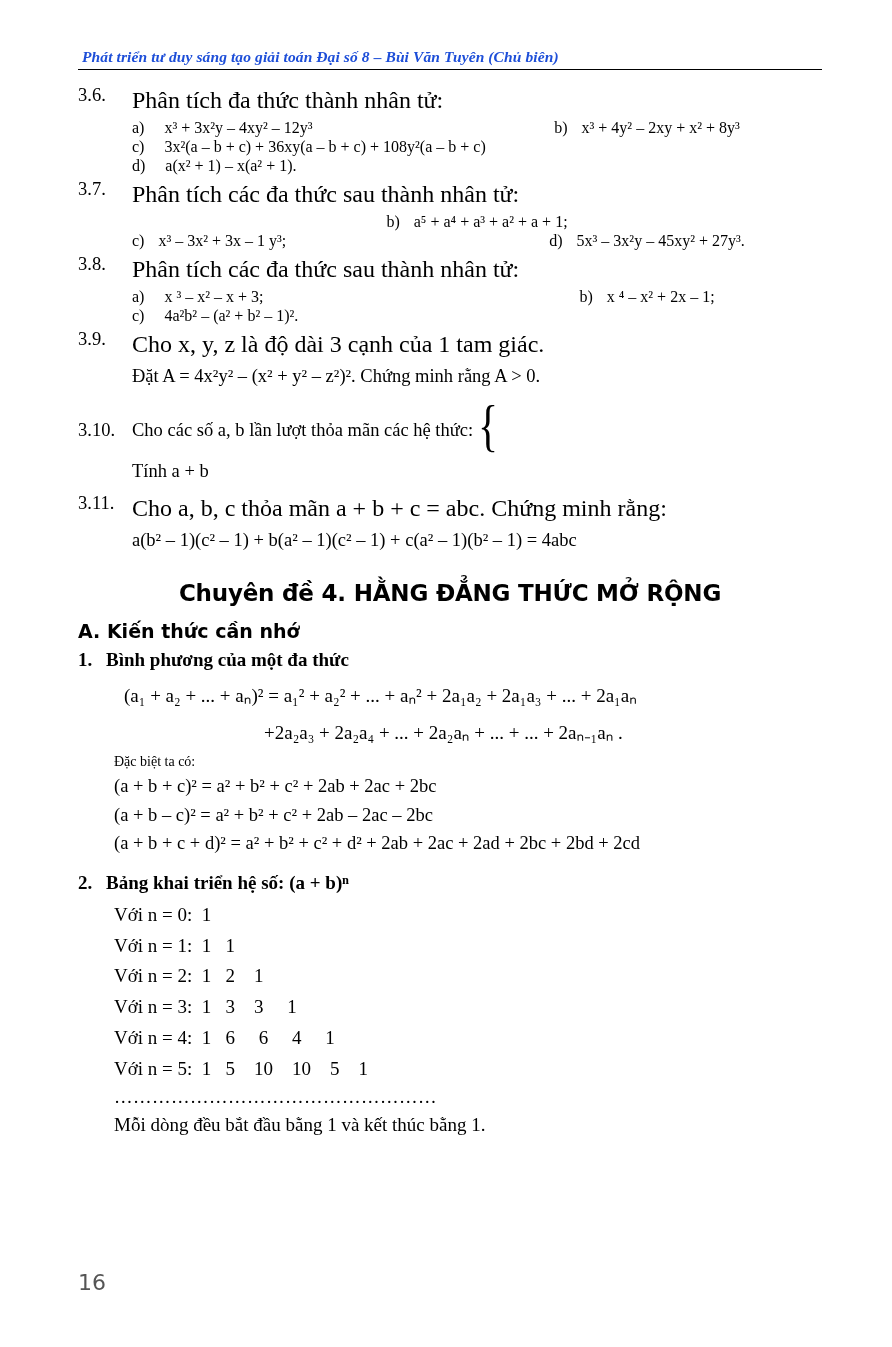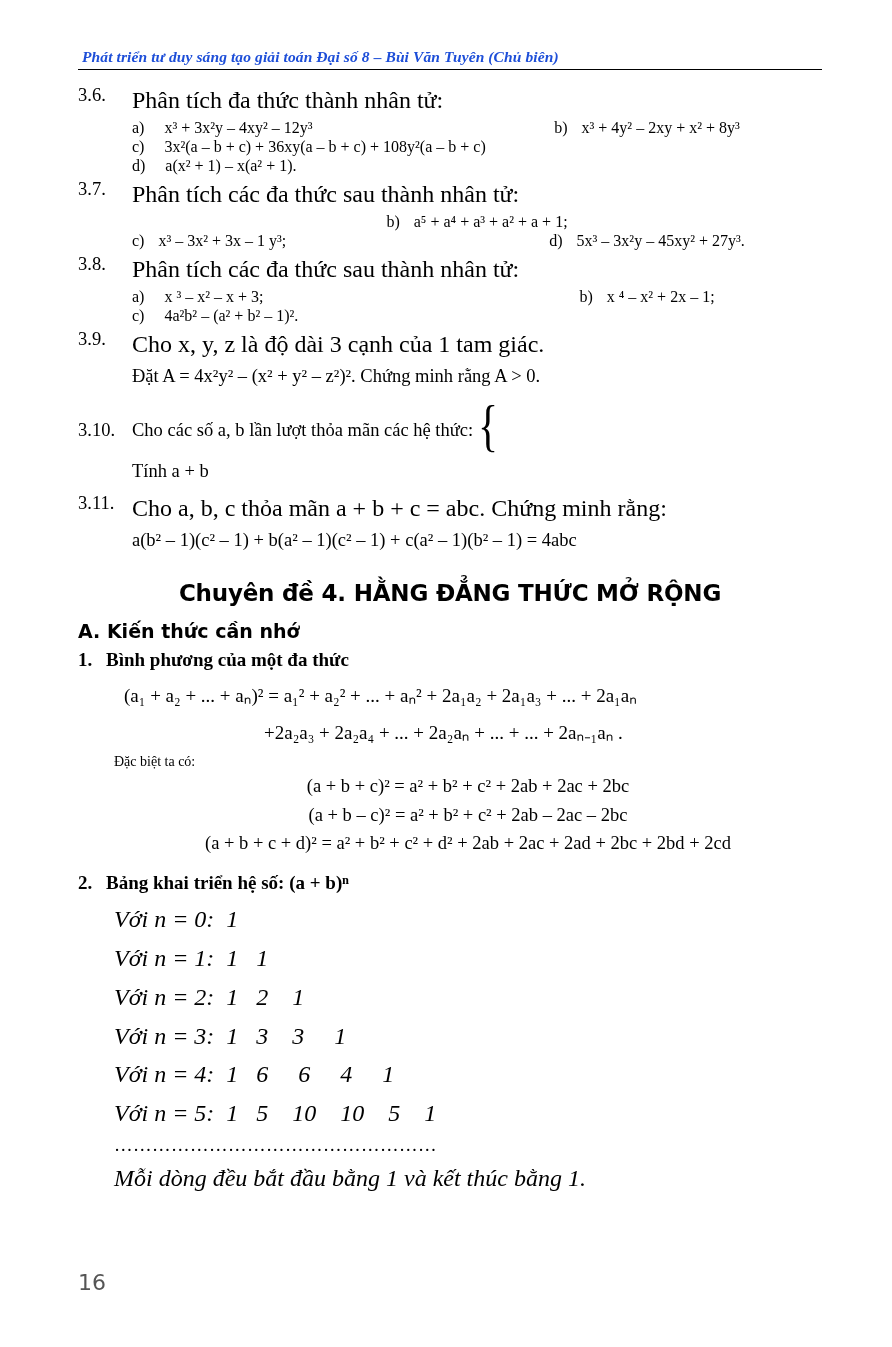--- a/index.html
+++ b/index.html
@@ -128,28 +128,26 @@
   }
   .note-line {
     padding-left: 36px;
     font-size: 14px;
     line-height: 1.52;
   }
   .ident-line {
     padding-left: 36px;
     font-size: 18.5px;
     line-height: 1.55;
-    text-align: center;
   }
   .row-line {
     padding-left: 36px;
-    font-size: 24px;
+    font-size: 19px;
     line-height: 1.62;
     white-space: pre;
-    font-style: italic;
   }
   .dots-line {
     padding-left: 36px;
     font-size: 18.5px;
     letter-spacing: 0.5px;
     line-height: 1.4;
   }
   .pagenum {
     position: absolute;
     left: 78px;

